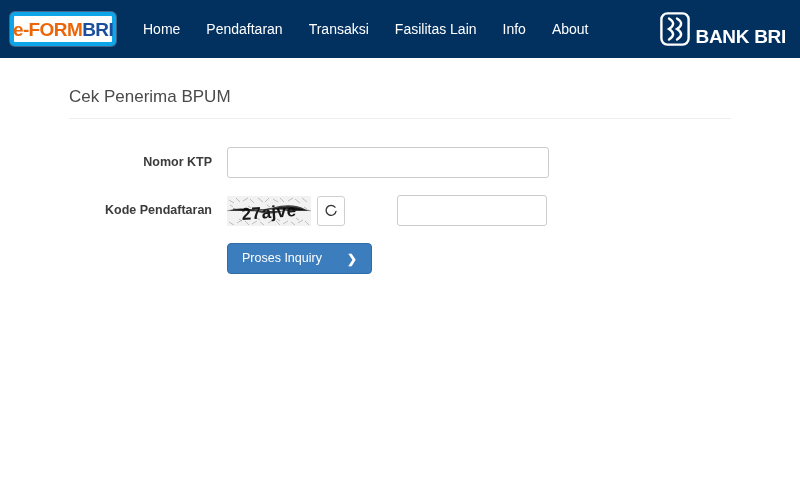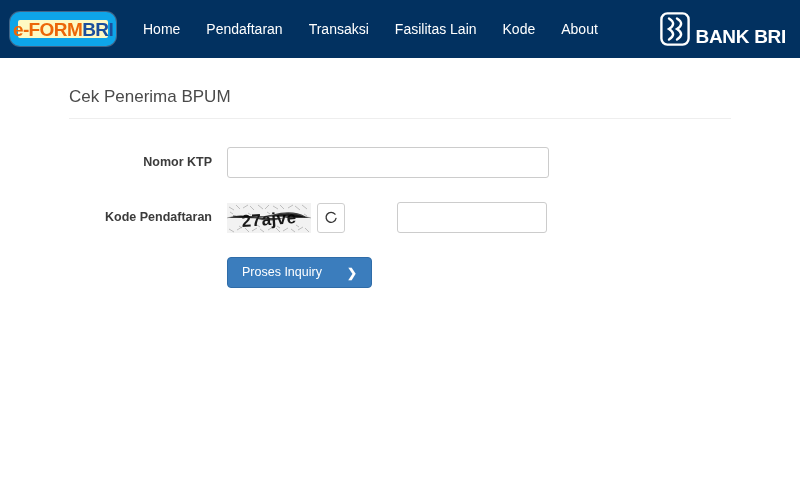--- a/index.html
+++ b/index.html
@@ -22,23 +22,23 @@
     height: 58px;
     background: #023160;
     display: flex;
     align-items: center;
     box-sizing: border-box;
     padding: 0 14px 0 10px;
   }
   .brand-logo {
     width: 106px;
     height: 34px;
-    background: #fef9c3;
-    border: 8px solid #0ea5e9;
-    border-radius: 10px;
+    background: #ffffff;
+    border: 4px solid #0ea5e9;
+    border-radius: 5px;
     display: flex;
     align-items: center;
     justify-content: center;
     box-sizing: border-box;
     margin-right: 14px;
     flex: 0 0 auto;
     box-shadow: 0 0 0 1px rgba(255,255,255,0.25);
   }
   .brand-logo .txt {
     font-size: 19px;
@@ -104,21 +104,21 @@
   .divider {
     border: 0;
     border-top: 1px solid #eeeeee;
     margin: 0 0 28px 0;
   }
 
   
   .form-row {
     display: flex;
     align-items: center;
-    margin-bottom: 24px;
+    margin-bottom: 17px;
   }
   .form-label {
     width: 158px;
     flex: 0 0 158px;
     text-align: right;
     padding-right: 15px;
     box-sizing: border-box;
     font-size: 12.5px;
     font-weight: bold;
     color: #3b3b3b;
@@ -200,21 +200,21 @@
 
   <div class="brand-logo">
     <span class="txt"><span class="eform">e-FORM</span><span class="bri">BRI</span></span>
   </div>
 
   <div class="nav-links">
     <a href="#">Home</a>
     <a href="#">Pendaftaran</a>
     <a href="#">Transaksi</a>
     <a href="#">Fasilitas Lain</a>
-    <a href="#">Kode</a>
+    <a href="#">Info</a>
     <a href="#">About</a>
   </div>
 
   <div class="bank-logo">
     <span class="bank-mark">
       <svg width="30" height="34" viewBox="0 0 30 34" xmlns="http://www.w3.org/2000/svg">
         <rect x="1.4" y="1.4" width="27.2" height="31.2" rx="6" ry="6" fill="none" stroke="#ffffff" stroke-width="2.4"></rect>
         <path d="M9 6.5 C14.5 10, 14.5 13.5, 9 17 C14.5 20.5, 14.5 24, 9 27.5" fill="none" stroke="#ffffff" stroke-width="2.4" stroke-linecap="round"></path>
         <path d="M17 6.5 C22.5 10, 22.5 13.5, 17 17 C22.5 20.5, 22.5 24, 17 27.5" fill="none" stroke="#ffffff" stroke-width="2.4" stroke-linecap="round"></path>
       </svg>

